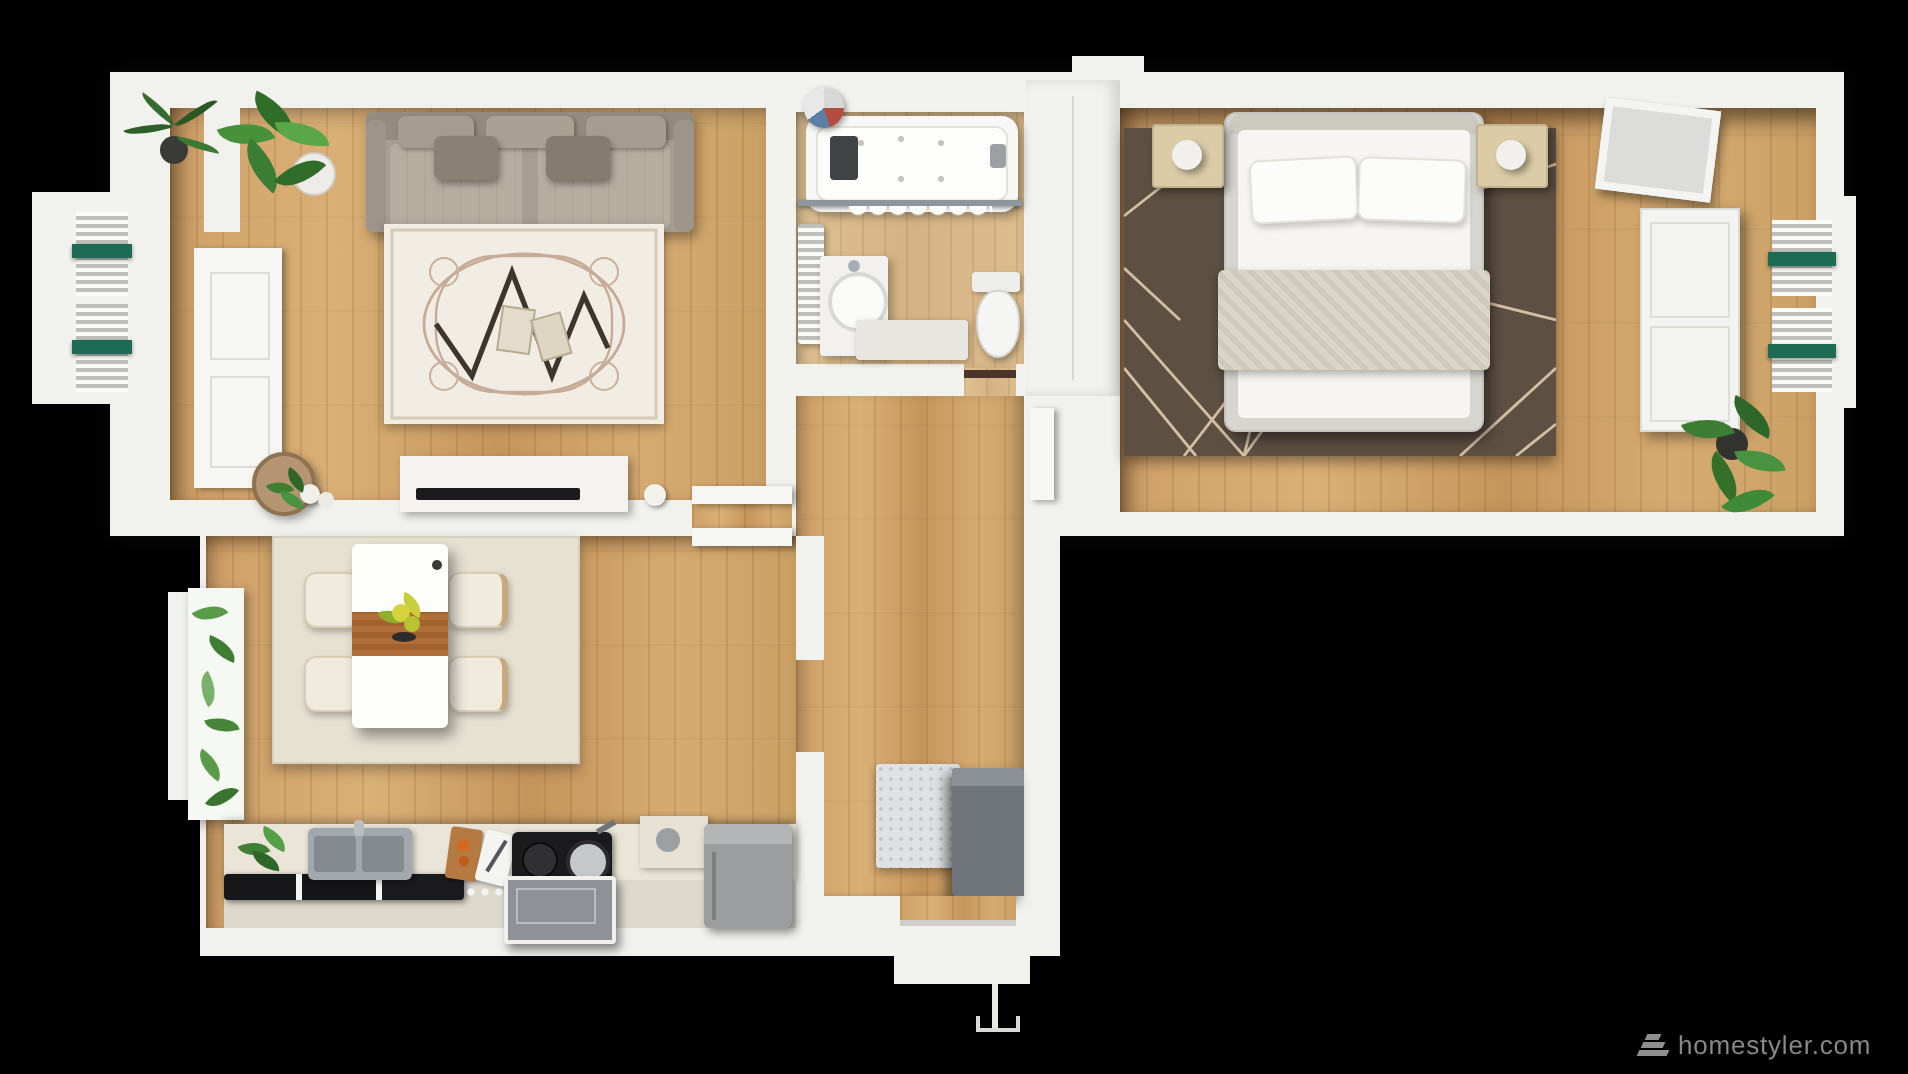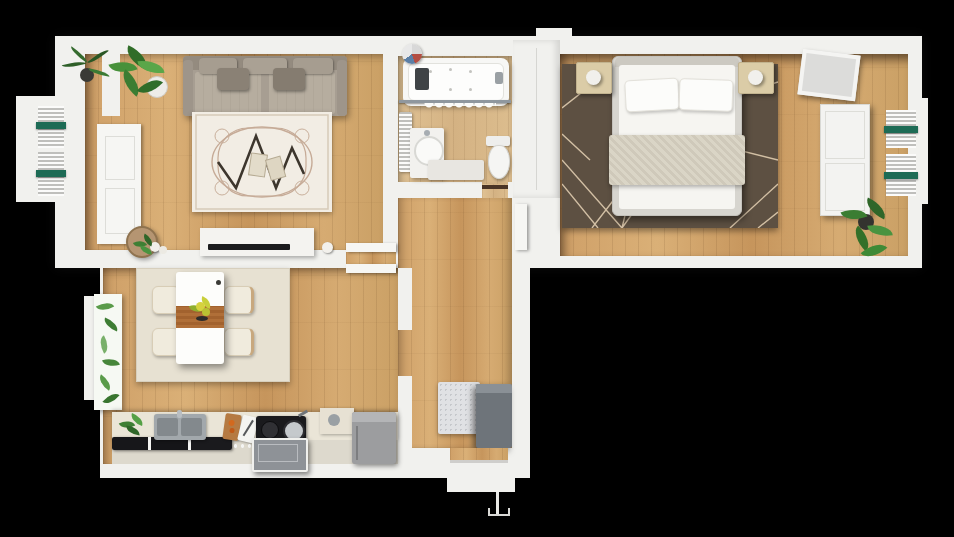--- a/index.html
+++ b/index.html
@@ -252,14 +252,22 @@
 
   <div class="abs" style="left:438px;top:382px;width:42px;height:52px;background:#e0e1e4;background-image:radial-gradient(#c6c8cc 1px,rgba(0,0,0,0) 1px);background-size:5px 5px;border-radius:2px;box-shadow:0 2px 4px rgba(0,0,0,.3);"></div>
   <div class="abs" style="left:476px;top:384px;width:36px;height:64px;background:#6e747a;border-radius:2px;box-shadow:-3px 3px 6px rgba(0,0,0,.5);">
     <div class="abs" style="left:0;top:0;width:36px;height:9px;background:#8a9096;border-radius:2px 2px 0 0;"></div>
   </div>
   <div class="abs wood" style="left:450px;top:448px;width:58px;height:14px;"></div>
   <div class="abs" style="left:450px;top:460px;width:58px;height:3px;background:#cfcecb;"></div>
   <div class="abs" style="left:496px;top:492px;width:3px;height:22px;background:#e9e9e6;"></div>
   <div class="abs" style="left:488px;top:508px;width:18px;height:6px;border-left:2px solid #d9d9d6;border-right:2px solid #d9d9d6;border-bottom:2px solid #d9d9d6;"></div>
 
+  <div class="abs" style="left:818px;top:512px;width:130px;height:20px;display:flex;align-items:center;gap:5px;">
+    <span class="abs" style="position:relative;width:16px;height:13px;display:inline-block;">
+      <span class="wm-bar" style="left:5px;top:1px;width:7px;"></span>
+      <span class="wm-bar" style="left:3px;top:5px;width:11px;"></span>
+      <span class="wm-bar" style="left:1px;top:9px;width:15px;"></span>
+    </span>
+    <span class="wm-text">homestyler.com</span>
+  </div>
 
 </div>
 
 </body></html>

